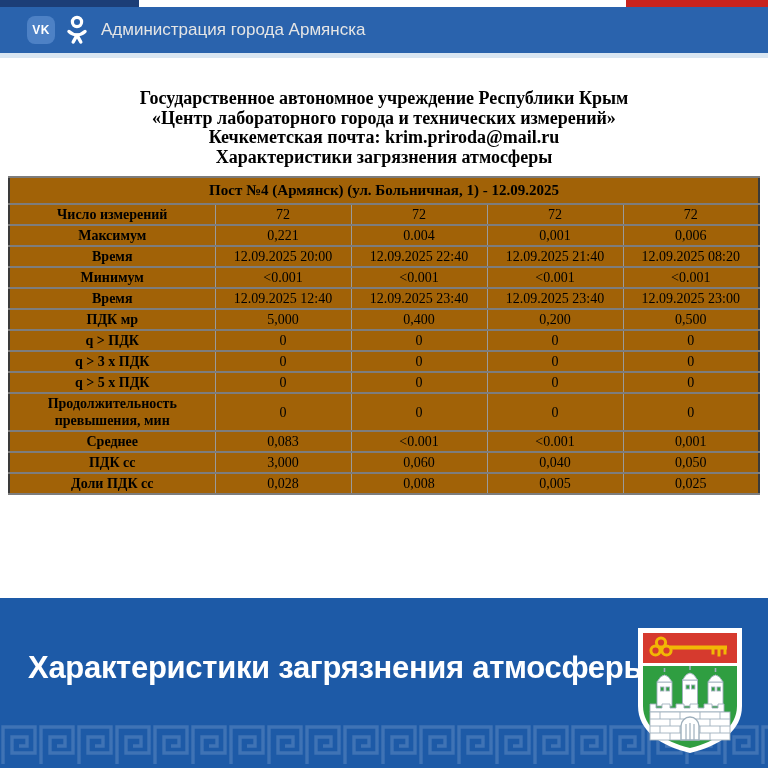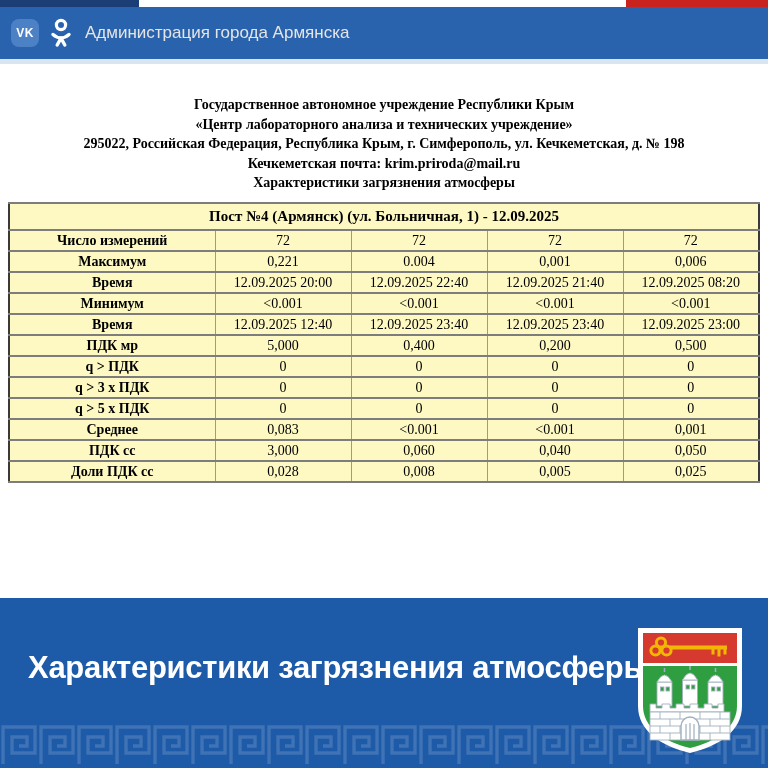--- a/index.html
+++ b/index.html
@@ -11,50 +11,50 @@
     position:relative;
   }
   
   .flag-strip { display:flex; height:7px; width:100%; }
   .flag-strip .seg-navy { width:139px; background:#1c3e77; }
   .flag-strip .seg-white { flex:1; background:#ffffff; }
   .flag-strip .seg-red { width:142px; background:#c8231e; }
 
   
   .topbar {
-    height:52px; background:#2a63ad;
+    height:46px; background:#2a63ad;
     display:flex; align-items:center;
-    padding-left:11px;
+    padding-left:27px;
   }
   .vk-badge {
     width:28px; height:28px; border-radius:8px;
     background:#4d81c5; color:#fff;
     display:flex; align-items:center; justify-content:center;
     font:700 12px "Liberation Sans", sans-serif; letter-spacing:0.3px;
     cursor:pointer;
   }
   .ok-icon { margin-left:11px; cursor:pointer; display:flex; align-items:center; }
   .topbar-title {
     margin-left:13px; color:#e5e5e5;
     font:400 17px "Liberation Sans", sans-serif;
   }
   .topbar-sep { height:5px; background:#d9e6f2; }
 
   
   .org-header {
     margin-top:31px; text-align:center;
-    font-weight:700; font-size:14px; line-height:19.5px; color:#000;
+    font-weight:700; font-size:18px; line-height:19.5px; color:#000;
   }
 
   
   table.pollution {
     border-collapse:collapse;
     margin:9px 8px 0 8px;
     width:752px;
-    background:#fef9c3;
+    background:#a16207;
     table-layout:fixed;
   }
   table.pollution { border:2px solid #3a3a3a; }
   table.pollution td, table.pollution th {
     border-left:1px solid #9a9a9a;
     border-right:1px solid #9a9a9a;
     border-top:2px solid #7d7d7d;
     border-bottom:2px solid #7d7d7d;
     text-align:center; vertical-align:middle;
     font-size:14px; line-height:17px;
@@ -103,22 +103,21 @@
       <path d="M3,16.5 C8,21 14,21 19,16.5" fill="none" stroke="#ffffff" stroke-width="3.4" stroke-linecap="round"></path>
       <path d="M7.2,27 L11,20.2 L14.8,27" fill="none" stroke="#ffffff" stroke-width="3.4" stroke-linecap="round" stroke-linejoin="round"></path>
     </svg>
   </div>
   <div class="topbar-title">Администрация города Армянска</div>
 </div>
 <div class="topbar-sep"></div>
 
 <div class="org-header">
   <div>Государственное автономное учреждение Республики Крым</div>
-  <div>«Центр лабораторного анализа и технических учреждение»</div>
-  <div>295022, Российская Федерация, Республика Крым, г. Симферополь, ул. Кечкеметская, д. № 198</div>
+  <div>«Центр лабораторного города и технических измерений»</div>
   <div>Кечкеметская почта: krim.priroda@mail.ru</div>
   <div>Характеристики загрязнения атмосферы</div>
 </div>
 
 <table class="pollution">
   <colgroup>
     <col style="width:206px">
     <col style="width:136px">
       <col style="width:136px">
       <col style="width:136px">
@@ -187,20 +186,27 @@
         <td>0</td>
       </tr>
       <tr class="data-row">
         <td class="row-label">q &gt; 5 х ПДК</td>
         <td>0</td>
         <td>0</td>
         <td>0</td>
         <td>0</td>
       </tr>
       <tr class="data-row">
+        <td class="row-label">Продолжительность превышения, мин</td>
+        <td>0</td>
+        <td>0</td>
+        <td>0</td>
+        <td>0</td>
+      </tr>
+      <tr class="data-row">
         <td class="row-label">Среднее</td>
         <td>0,083</td>
         <td>&lt;0.001</td>
         <td>&lt;0.001</td>
         <td>0,001</td>
       </tr>
       <tr class="data-row">
         <td class="row-label">ПДК сс</td>
         <td>3,000</td>
         <td>0,060</td>

